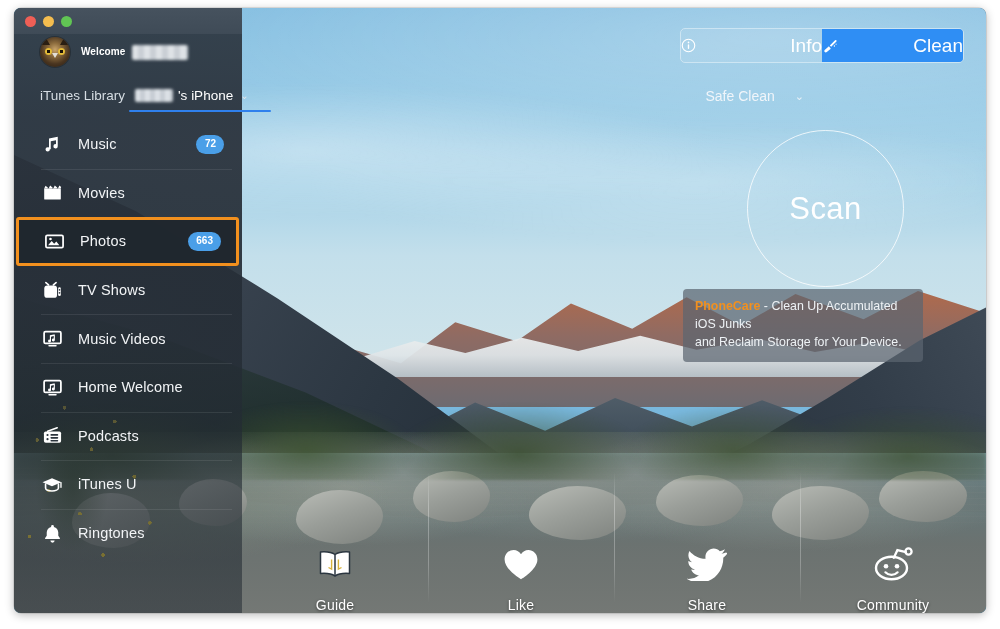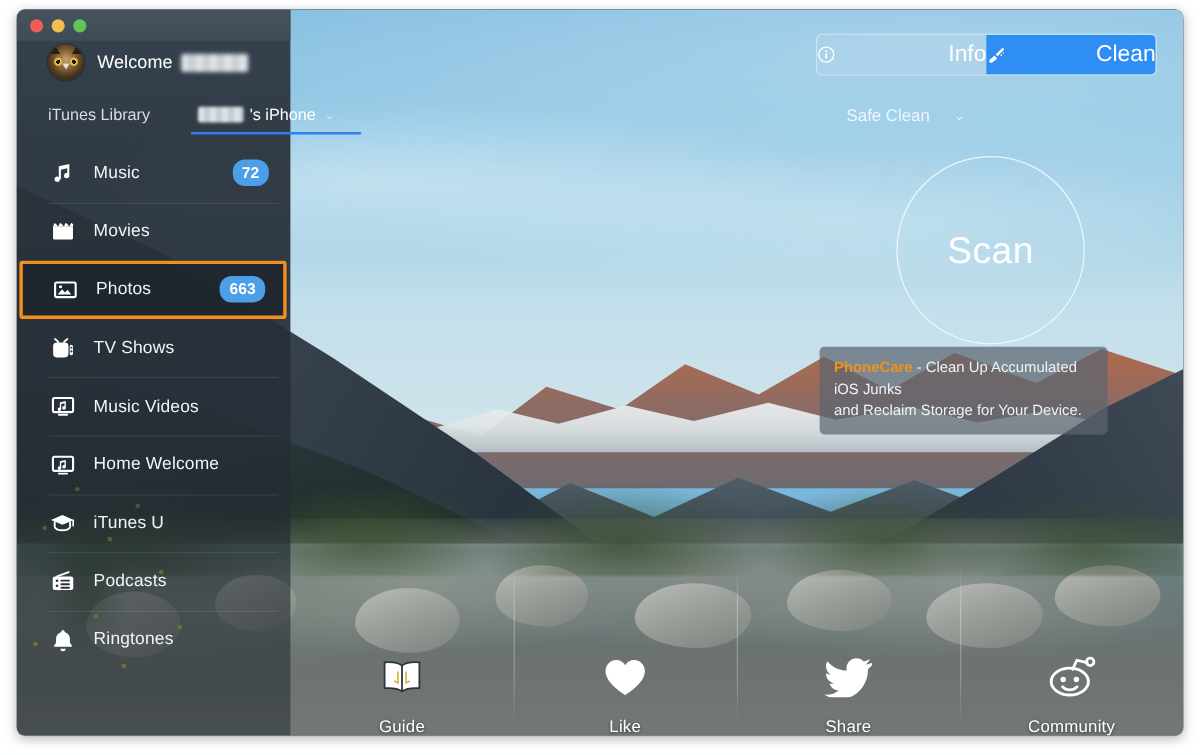--- a/index.html
+++ b/index.html
@@ -177,31 +177,31 @@
     width:0; height:0; border-left:3px solid transparent; border-right:3px solid transparent;
     border-top:5px solid #e3e0d8;
   }
   .avatar .tuftL, .avatar .tuftR{
     position:absolute; top:1px; width:0; height:0;
     border-left:4px solid transparent; border-right:4px solid transparent;
     border-bottom:7px solid #2a1e12;
   }
   .avatar .tuftL{ left:2px; } .avatar .tuftR{ right:2px; }
 
-  .welcome-text{ color:#fff; font-size:15px; font-weight:normal; letter-spacing:.1px; white-space:nowrap; }
+  .welcome-text{ color:#fff; font-size:10px; font-weight:bold; letter-spacing:.1px; white-space:nowrap; }
   .redacted{
     display:inline-block; vertical-align:middle;
     width:56px; height:15px; margin-left:7px; border-radius:2px;
     background:repeating-linear-gradient(90deg,#dfe3e7 0 6px,#c9ced4 6px 12px);
     filter:blur(1.6px);
   }
 
   .tabs{ position:absolute; left:26px; top:80px; width:180px; display:flex; align-items:center; }
   .tab{ font-size:13.5px; color:#d6dde3; white-space:nowrap; position:relative; padding-bottom:9px; }
-  .tab.itunes{ margin-right:40px; }
+  .tab.itunes{ margin-right:10px; }
   .tab.device{ color:#ffffff; display:flex; align-items:center; gap:4px; }
   .tab.device .redacted-sm{
     display:inline-block; width:38px; height:13px; border-radius:2px;
     background:repeating-linear-gradient(90deg,#dde2e7 0 5px,#c6ccd3 5px 10px);
     filter:blur(1.5px); margin-right:1px;
   }
   .tab.device .underline{
     position:absolute; left:-6px; right:-22px; bottom:0; height:2px; background:#2f80ed; border-radius:1px;
   }
   .chev-sm{ font-size:10px; color:#dfe5ea; margin-left:3px; }
@@ -214,21 +214,21 @@
   }
   .nav-item + .nav-item::before{
     content:""; position:absolute; left:27px; right:10px; top:0; height:1px;
     background:rgba(255,255,255,.085);
   }
   .nav-icon{ width:22px; height:22px; flex:none; margin-right:15px; display:flex; align-items:center; justify-content:center; }
   .nav-icon svg{ display:block; }
   .nav-label{ color:#f2f4f6; font-size:14.5px; letter-spacing:.15px; white-space:nowrap; }
   .nav-badge{
     margin-left:auto; background:#4a9fe8; color:#fff;
-    font-size:13px; font-weight:bold; line-height:1;
+    font-size:10px; font-weight:bold; line-height:1;
     padding:4px 8px 5px; border-radius:10px; min-width:28px; text-align:right;
   }
   .nav-item.selected{
     background:rgba(31,38,46,.96);
     box-shadow:inset 0 0 0 3px #f2901e;
     border-radius:3px;
     margin:0 3px 0 2px;
   }
   .nav-item.selected::before{ display:none; }
   .nav-item.selected + .nav-item::before{ display:none; }
@@ -423,42 +423,42 @@
             <path d="M13.4 7.4l-4.4 1v4.9a1.7 1.7 0 10 1.3 1.65V9.9l3.1-.7v2.8a1.7 1.7 0 101.3 1.65V7.4z" fill="#ffffff"></path>
             <rect x="7.2" y="19.3" width="9.6" height="1.7" rx=".8" fill="#ffffff"></rect>
           </svg>
         </span>
         <span class="nav-label">Home Welcome</span>
       </div>
 
 
       <div class="nav-item">
         <span class="nav-icon">
-          <svg width="22" height="21" viewBox="0 0 26 24">
-            <path d="M13 4.6L1.8 9.4 13 14.2l11.2-4.8L13 4.6z" fill="#ffffff"></path>
-            <path d="M5.4 11.6v4.6c0 1.9 3.4 3.4 7.6 3.4s7.6-1.5 7.6-3.4v-4.6" fill="none" stroke="#ffffff" stroke-width="1.9" stroke-linecap="round"></path>
-            <path d="M23.6 9.8v5.4" stroke="#ffffff" stroke-width="1.6" stroke-linecap="round" fill="none"></path>
-          </svg>
-        </span>
-        <span class="nav-label">iTunes U</span>
-      </div>
-
-      <div class="nav-item">
-        <span class="nav-icon">
           <svg width="21" height="21" viewBox="0 0 24 24">
             <rect x="2.2" y="7.4" width="19.6" height="12.8" rx="2" fill="#ffffff"></rect>
             <path d="M6.4 7.2l11-4.1" stroke="#ffffff" stroke-width="1.8" stroke-linecap="round" fill="none"></path>
             <circle cx="6.3" cy="11.4" r="1.25" fill="#2b343d"></circle>
             <circle cx="6.3" cy="16.2" r="1.25" fill="#2b343d"></circle>
             <rect x="9.6" y="10.4" width="9" height="1.8" rx=".9" fill="#2b343d"></rect>
             <rect x="9.6" y="13.8" width="9" height="1.8" rx=".9" fill="#2b343d"></rect>
             <rect x="9.6" y="17.1" width="9" height="1.8" rx=".9" fill="#2b343d"></rect>
           </svg>
         </span>
         <span class="nav-label">Podcasts</span>
+      </div>
+
+      <div class="nav-item">
+        <span class="nav-icon">
+          <svg width="22" height="21" viewBox="0 0 26 24">
+            <path d="M13 4.6L1.8 9.4 13 14.2l11.2-4.8L13 4.6z" fill="#ffffff"></path>
+            <path d="M5.4 11.6v4.6c0 1.9 3.4 3.4 7.6 3.4s7.6-1.5 7.6-3.4v-4.6" fill="none" stroke="#ffffff" stroke-width="1.9" stroke-linecap="round"></path>
+            <path d="M23.6 9.8v5.4" stroke="#ffffff" stroke-width="1.6" stroke-linecap="round" fill="none"></path>
+          </svg>
+        </span>
+        <span class="nav-label">iTunes U</span>
       </div>
 
       <div class="nav-item">
         <span class="nav-icon">
           <svg width="21" height="21" viewBox="0 0 24 24" fill="#ffffff">
             <path d="M12 2.4a1.6 1.6 0 011.6 1.6v.5c3 .7 5 3.3 5 6.4v3.6l1.8 2.6c.35.5 0 1.2-.62 1.2H4.22c-.62 0-.97-.7-.62-1.2L5.4 14.5v-3.6c0-3.1 2-5.7 5-6.4V4A1.6 1.6 0 0112 2.4z"></path>
             <path d="M9.6 20.1h4.8a2.4 2.4 0 01-4.8 0z"></path>
           </svg>
         </span>
         <span class="nav-label">Ringtones</span>

